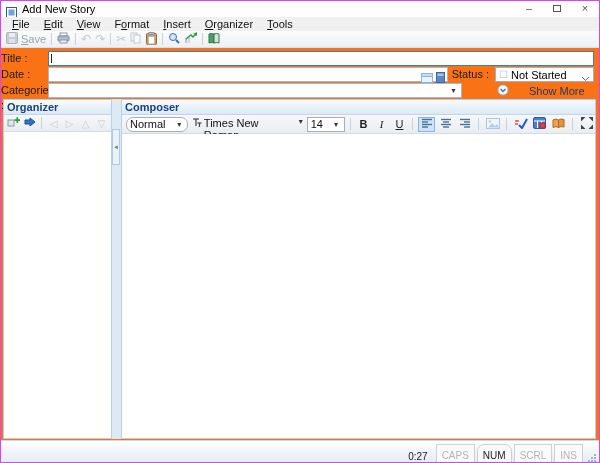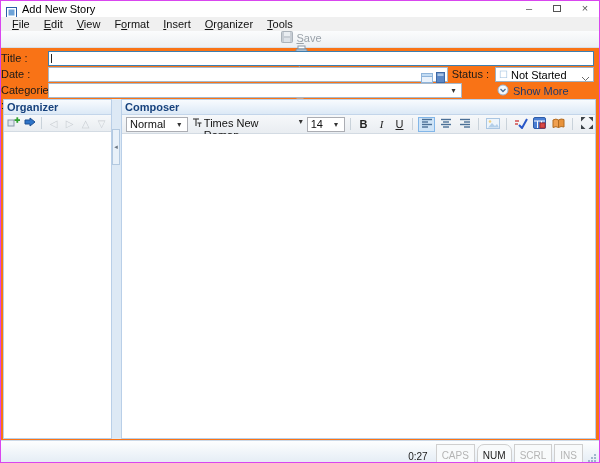--- a/index.html
+++ b/index.html
@@ -20,21 +20,21 @@
   .maxbox { display:inline-block; width:8px; height:7px; border:1px solid #555; margin-top:4px; }
   
   .menubar { position:absolute; top:16px; left:0; right:0; height:14px;
     background:#f0f0f0; display:flex; align-items:center; padding-left:4px;
     font-size:11px; color:#111; }
   .mitem { padding:0 7px; height:14px; line-height:14px; }
   .mitem u { text-decoration:underline; }
   
   .toolbar { position:absolute; top:30px; left:0; right:0; height:17px;
     background:linear-gradient(#fbfcfd,#edf0f3); border-bottom:1px solid #d8dfe6;
-    display:flex; align-items:center; padding-left:3px;flex-direction:column; }
+    display:flex; align-items:center; padding-left:3px; }
   .tbtn { height:15px; display:flex; align-items:center; padding:0 2px; font-size:11px; }
   .tbtn.dis { color:#9aa2aa; }
   .tlabel { margin-left:3px; color:#9aa2aa; }
   .tsep { width:1px; height:12px; background:#c9d2da; margin:0 3px; }
   .glyph { font-size:12px; line-height:13px; }
   .gdis { color:#c3cad0; }
   
   .formarea { position:absolute; top:47px; left:0; right:0; height:51px; }
   .frow { position:absolute; left:0; right:0; height:15px; }
   .flabel { position:absolute; left:0; width:44px; font-size:11px; color:#1a1a1a; line-height:15px; }
@@ -42,21 +42,21 @@
   .field.focus { border-color:#3c7fb1; }
   .caret { width:1px; height:9px; background:#222; margin-left:2px; }
   .ficons { position:absolute; right:2px; top:1px; display:flex; gap:3px; align-items:center; }
   .slabel { position:absolute; left:440px; width:48px; text-align:right; font-size:11px; color:#1a1a1a; line-height:15px; }
   .statuscombo { position:absolute; left:494px; right:5px; height:15px; background:#fff;
     border:1px solid #a0b0c0; display:flex; align-items:center; padding-left:3px; font-size:11px; }
   .cbglyph { color:#9fc0e0; font-size:10px; margin-right:3px; line-height:13px; }
   .scchev { position:absolute; right:3px; top:4px; }
   .combodrop { position:absolute; right:1px; top:1px; bottom:1px; width:13px;
     display:flex; align-items:center; justify-content:center; font-size:8px; color:#333; }
-  .showmore { position:absolute; left:496px; height:15px; display:flex; align-items:center; gap:4px;
+  .showmore { position:absolute; left:496px; height:15px; display:flex; align-items:center; gap:20px;
     font-size:11px; color:#1e3a6e; }
   
   .main { position:absolute; top:98px; left:0; right:0; bottom:22px; }
   .panel { position:absolute; top:0; bottom:1px; border:1px solid #b9cfe8; background:#fff;
     display:flex; flex-direction:column; }
   .organizer { left:2px; width:109px; }
   .composer { left:120px; right:3px; }
   .phead { height:15px; background:linear-gradient(#f8fbfe,#dce9f6); border-bottom:1px solid #c3d5ea;
     font-size:11px; font-weight:bold; color:#17427d; line-height:15px; padding-left:3px; }
   .ptool { background:linear-gradient(#f6f8fa,#e9edf1); border-bottom:1px solid #d3dbe3;
@@ -275,21 +275,21 @@
 
     <div class="splitter">
       <div class="sphandle">
         <span>◂</span>
       </div>
     </div>
 
     <div class="panel composer">
       <div class="phead">Composer</div>
       <div class="ptool cmp-tool">
-        <div class="combo" style="width:62px;">
+        <div class="combo" style="width:62px;border-radius:7px;">
           <span>Normal</span>
           <span class="combodrop">▾</span>
         </div>
         <div class="flatcombo">
           <span><svg width="10" height="10" viewBox="0 0 10 10">
                 <g stroke="#444" stroke-width="1.2" fill="none">
                   <line x1="1" y1="2" x2="7" y2="2"></line>
                   <line x1="4" y1="2" x2="4" y2="9"></line>
                   <line x1="5.5" y1="6" x2="9.5" y2="6"></line>
                   <line x1="7.5" y1="6" x2="7.5" y2="10"></line>

